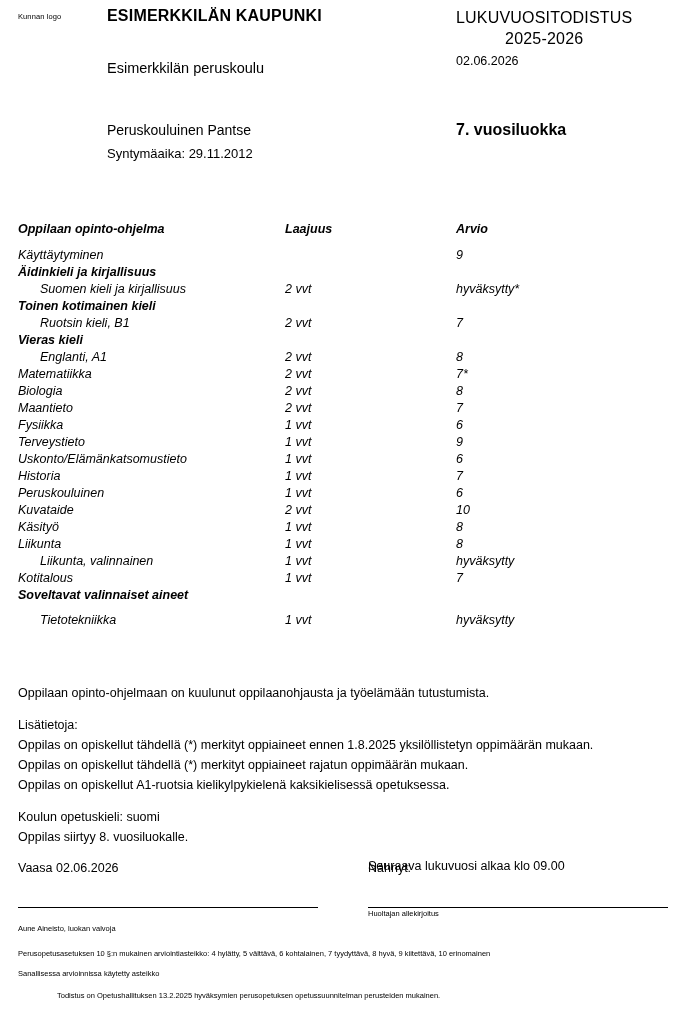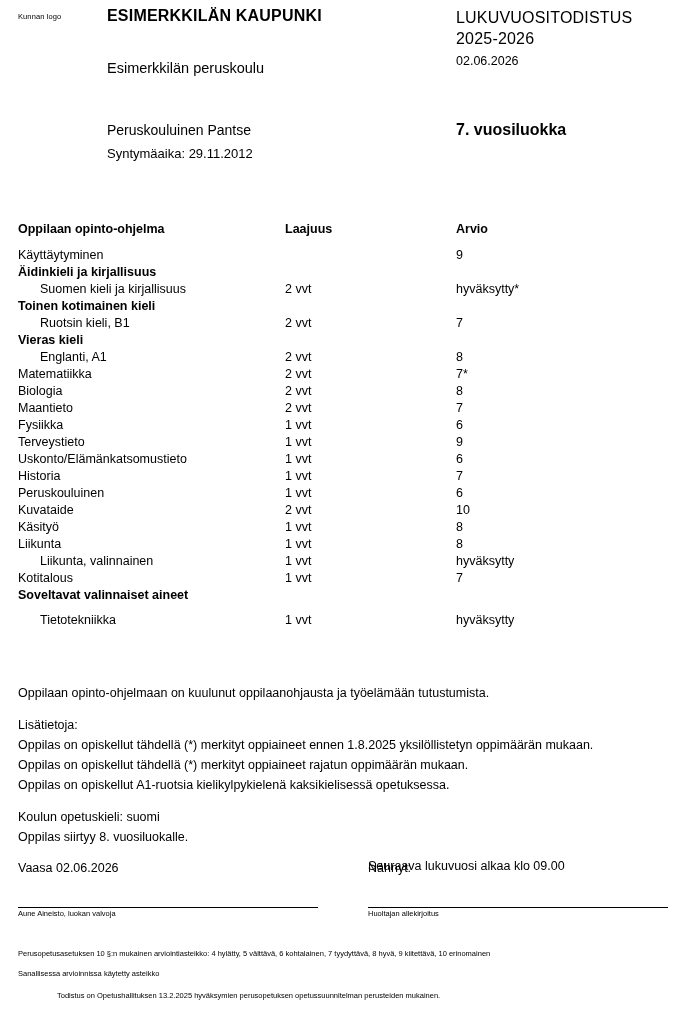--- a/index.html
+++ b/index.html
@@ -10,20 +10,21 @@
   body {
     font-family: "Liberation Sans", sans-serif;
     color: #000000;
   }
   #page {
     position: relative;
     width: 689px;
     height: 1017px;
     background: #ffffff;
     overflow: hidden;
+    text-align: center;
   }
 
   
   .logo-text {
     position: absolute;
     left: 18px;
     top: 12px;
     font-size: 7.5px;
     letter-spacing: 0.1px;
   }
@@ -76,20 +77,21 @@
     font-size: 16px;
     font-weight: bold;
   }
 
   
   #subject-table {
     position: absolute;
     left: 0;
     top: 222px;
     width: 596px;
+    font-style: italic;
   }
   .trow {
     position: relative;
     height: 17px;
     font-size: 12.5px;
     white-space: nowrap;
   }
   .trow.header-row {
     height: 26px;
     font-weight: bold;
@@ -160,21 +162,21 @@
     border-top: 1.4px solid #000;
     top: 907px;
   }
   #sig-line-left  { left: 18px;  width: 300px; }
   #sig-line-right { left: 368px; width: 300px; }
   .sig-caption {
     position: absolute;
     top: 909px;
     font-size: 7.5px;
   }
-  #sig-caption-left  { left: 18px; }
+  #sig-caption-left  { left: 18px; margin-top: 15px; }
   #sig-caption-right { left: 368px; }
 
   
   .footer-line {
     position: absolute;
     left: 18px;
     font-size: 7.5px;
     white-space: nowrap;
   }
   #footer-scale  { top: 949px; }

